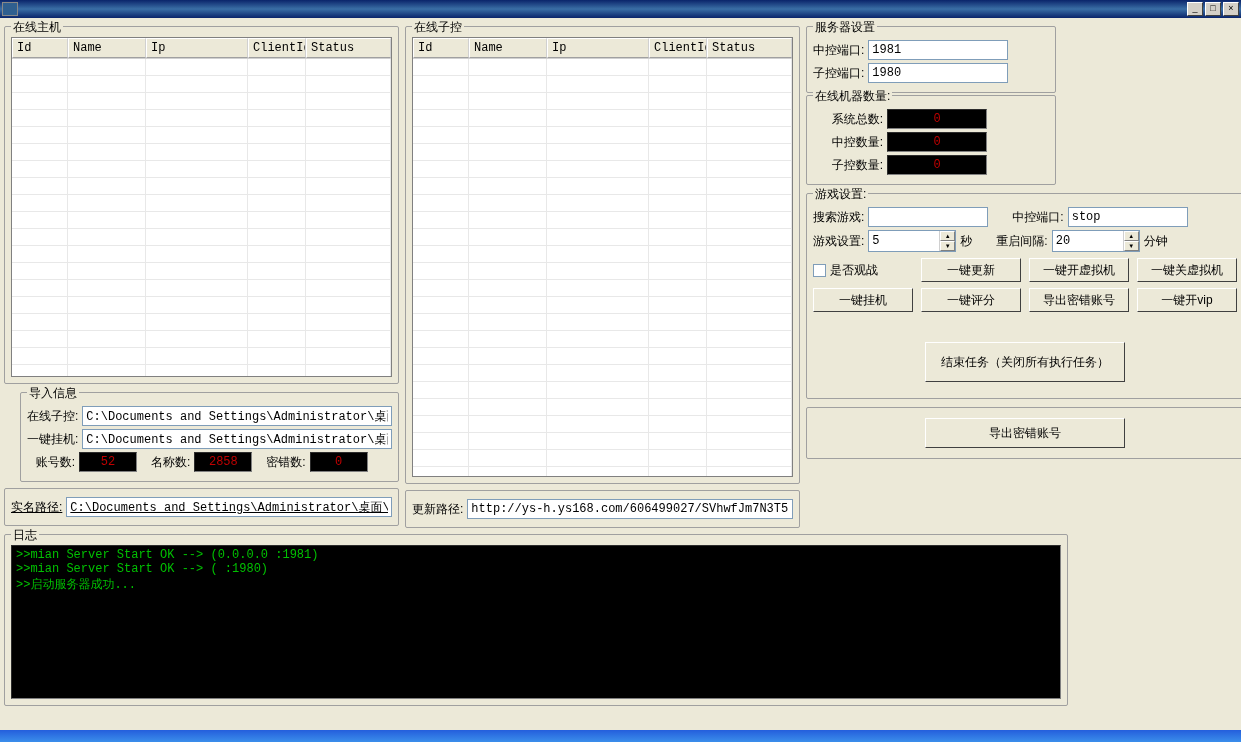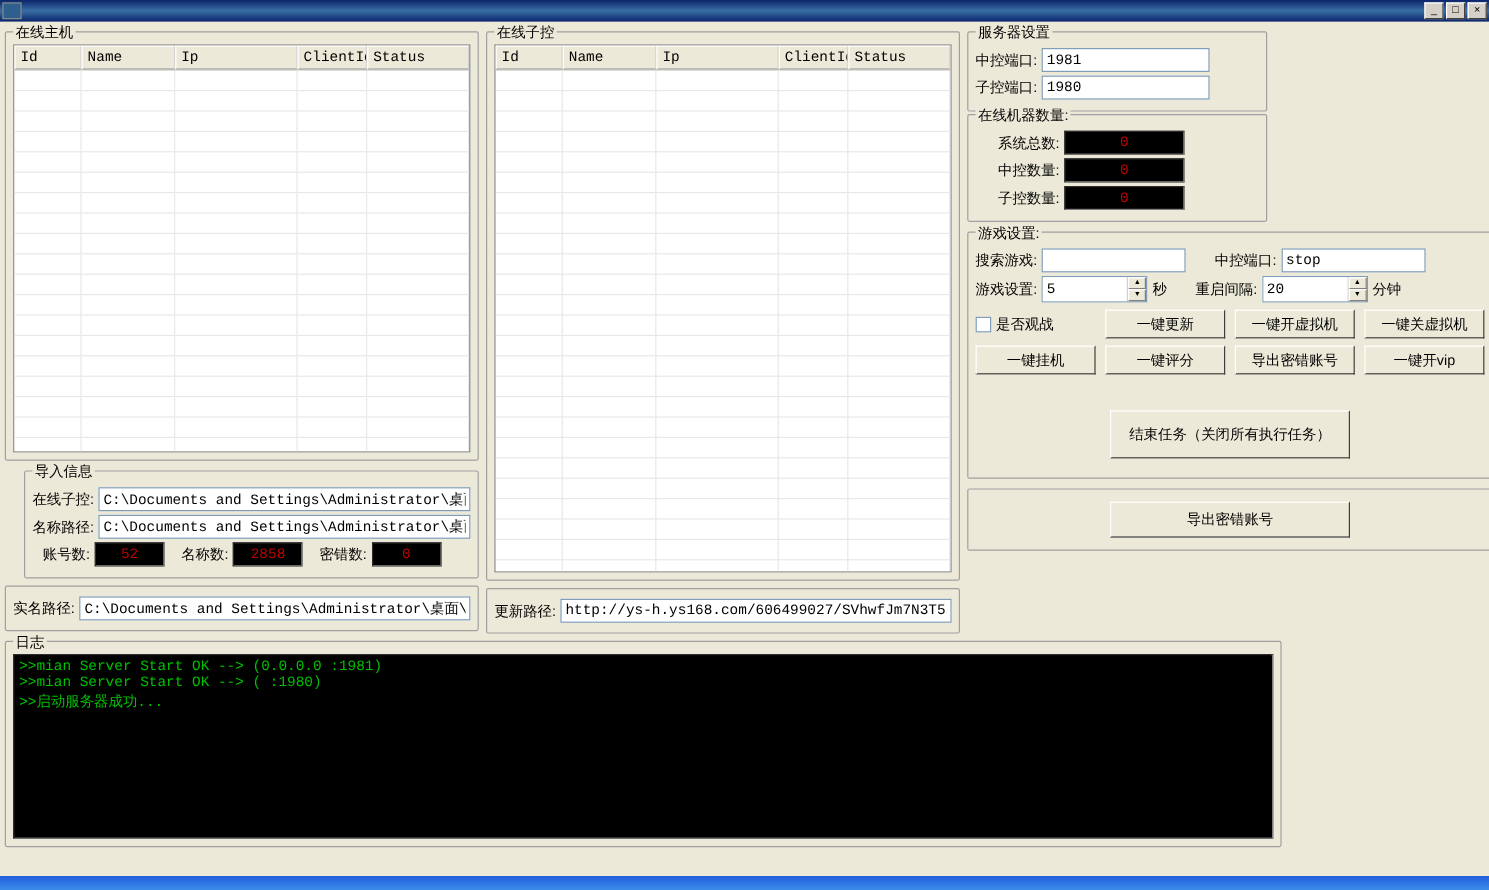--- a/index.html
+++ b/index.html
@@ -399,35 +399,35 @@
         </div>
       </div>
 
       <div class="fieldset" style="margin-top:8px;margin-left:16px;">
         <span class="legend">导入信息</span>
         <div class="form-row">
           <span class="lbl">在线子控:</span>
           <input type="text" style="flex: 1 1 0%;" value="C:\Documents and Settings\Administrator\桌面\远控\网易">
         </div>
         <div class="form-row">
-          <span class="lbl">名称路径:</span>
+          <span class="lbl">一键挂机:</span>
           <input type="text" style="flex: 1 1 0%;" value="C:\Documents and Settings\Administrator\桌面\远控\角色">
         </div>
         <div class="form-row">
           <span class="lbl" style="width:48px">账号数:</span>
           <span class="num-display" style="width:58px">52</span>
           <span class="lbl" style="margin-left:10px">名称数:</span>
           <span class="num-display" style="width:58px">2858</span>
           <span class="lbl" style="margin-left:10px">密错数:</span>
           <span class="num-display" style="width:58px">0</span>
         </div>
       </div>
 
       <div class="fieldset" style="padding:8px 6px; margin-top:6px;">
-        <div class="form-row" style="margin:0;">
+        <div class="form-row" style="margin:0;text-decoration:underline;">
           <span class="lbl">实名路径:</span>
           <input type="text" style="flex: 1 1 0%;" value="C:\Documents and Settings\Administrator\桌面\远控\实名">
         </div>
       </div>
     </div>
 
     <div class="table-pane2">
       <div class="fieldset">
         <span class="legend">在线子控</span>
         <div class="data-table2">

